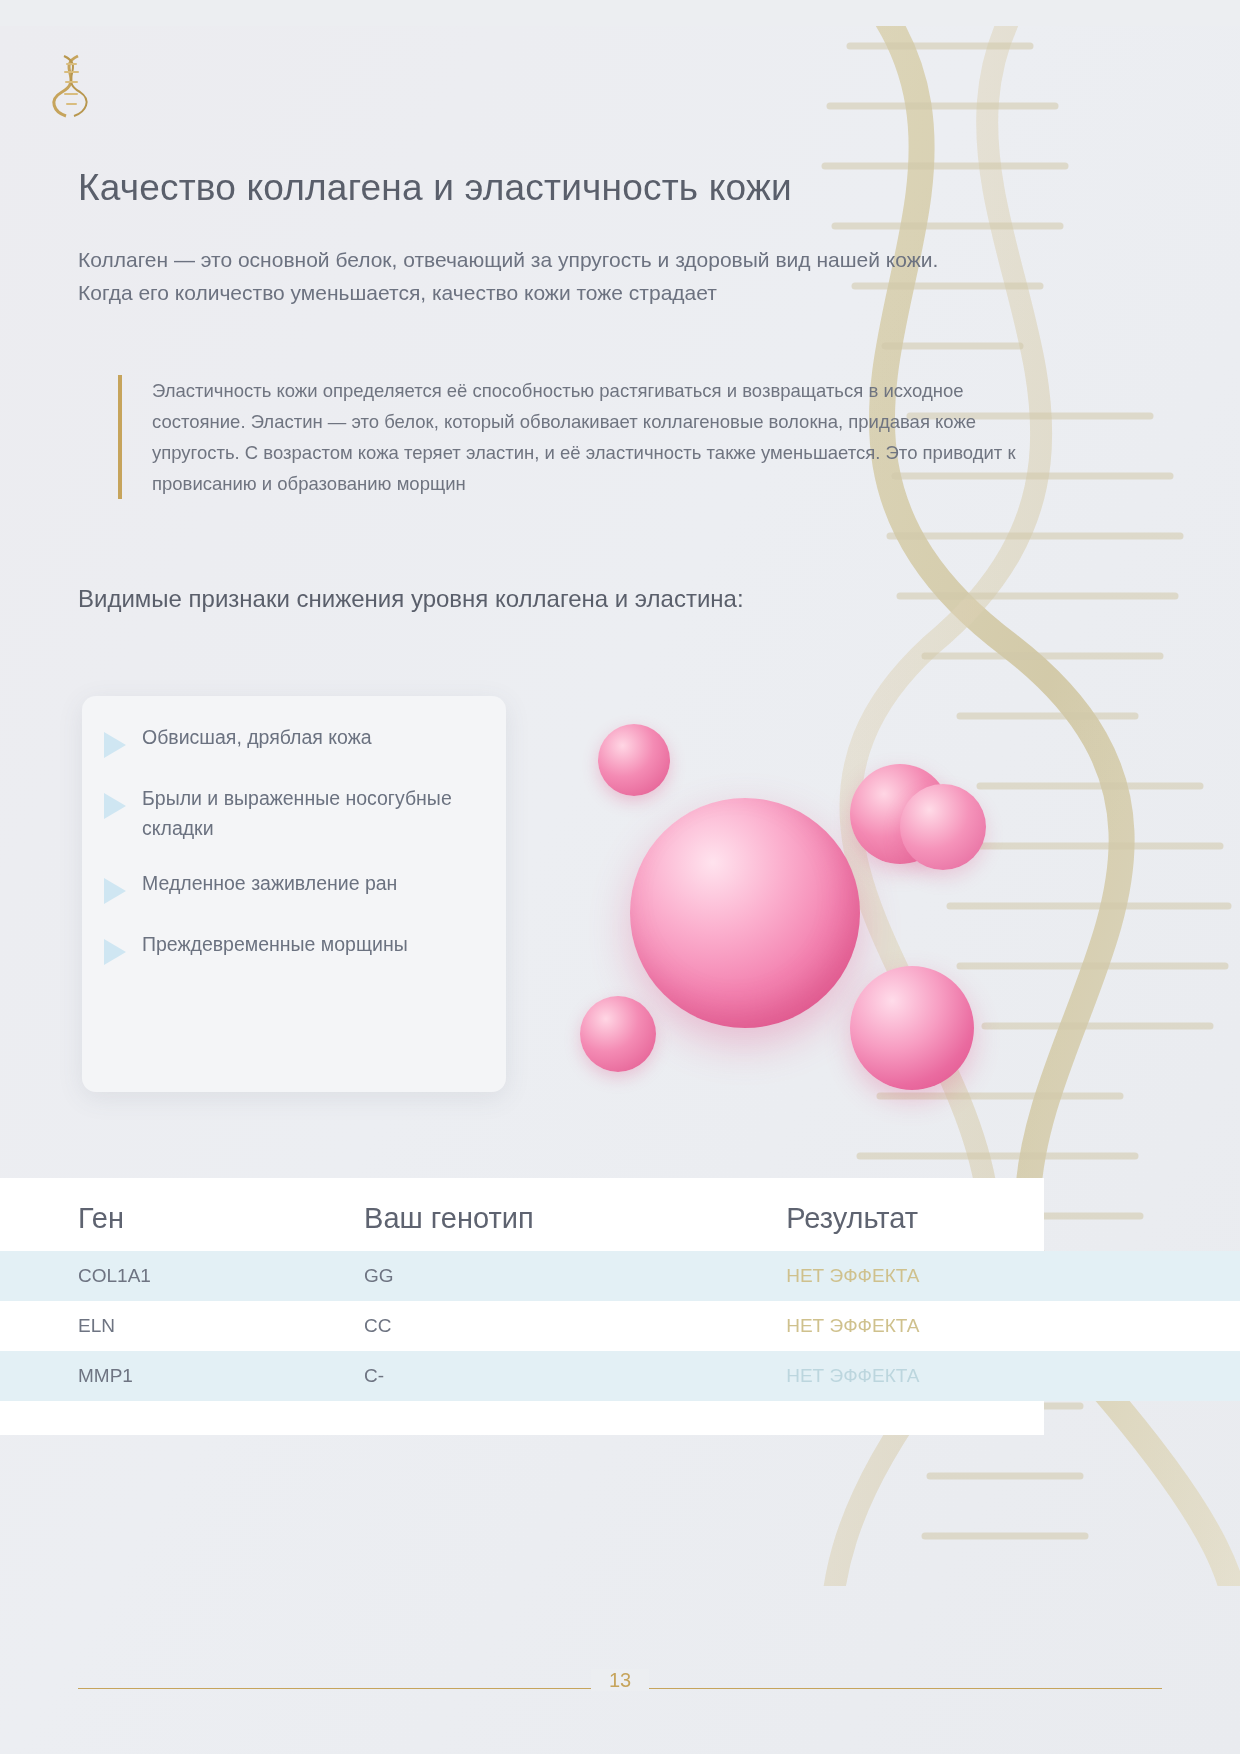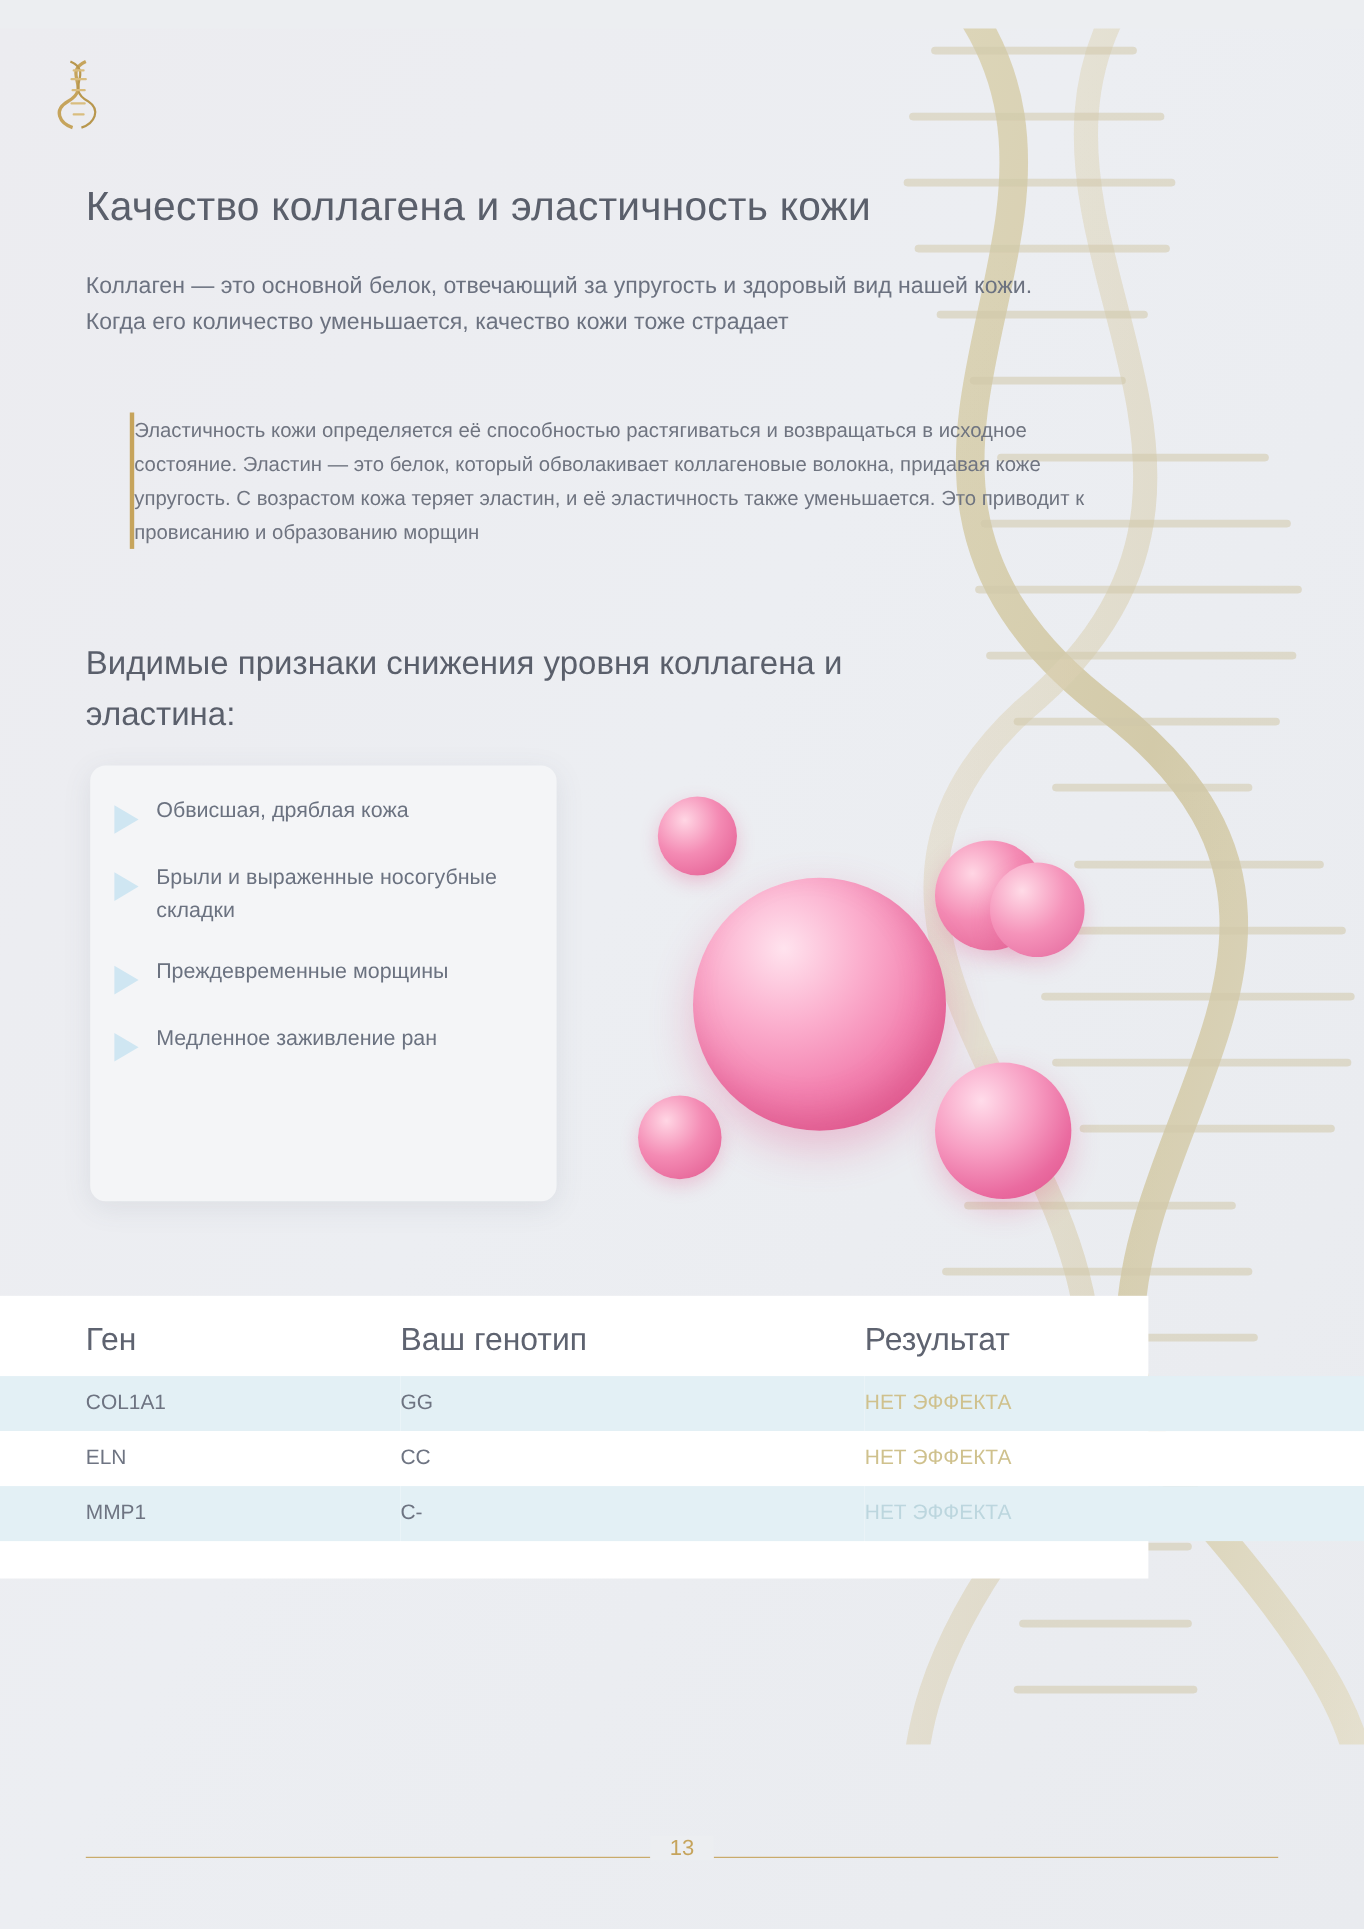--- a/index.html
+++ b/index.html
@@ -62,32 +62,33 @@
     font-size: 21px;
     line-height: 33px;
     color: #6c7280;
   }
 
   .quote {
     position: absolute;
     left: 78px;
     top: 330px;
     width: 880px;
+    padding-left: 30px;
     border-left: 4px solid #c6a45c;
     font-size: 18.5px;
     line-height: 31px;
     color: #6f7480;
   }
 
   .subtitle {
     position: absolute;
     left: 78px;
     top: 530px;
     width: 800px;
-    font-size: 30px;
+    font-size: 24px;
     font-weight: 400;
     line-height: 46px;
     color: #5a5f6b;
   }
 
   
   .card {
     position: absolute;
     left: 82px;
     top: 670px;
@@ -287,25 +288,25 @@
     <div class="sym">
       <span class="tri"></span>
       <span class="sym-text">Обвисшая, дряблая кожа</span>
     </div>
     <div class="sym">
       <span class="tri"></span>
       <span class="sym-text">Брыли и выраженные носогубные складки</span>
     </div>
     <div class="sym">
       <span class="tri"></span>
-      <span class="sym-text">Преждевременные морщины</span>
+      <span class="sym-text">Медленное заживление ран</span>
     </div>
     <div class="sym">
       <span class="tri"></span>
-      <span class="sym-text">Медленное заживление ран</span>
+      <span class="sym-text">Преждевременные морщины</span>
     </div>
   </div>
 
   <div class="bubbles">
     <div class="bub" style="left:58px; top:48px; width:72px; height:72px;
                 background:radial-gradient(circle at 34% 30%, #ffd6e4 0%, #f48bb4 45%, #e0558c 100%);
                 box-shadow:0 6px 16px rgba(224,85,140,.30);"></div>
     <div class="bub" style="left:310px; top:88px; width:100px; height:100px;
                 background:radial-gradient(circle at 34% 30%, #ffd6e4 0%, #f48bb4 45%, #df5b8f 100%);
                 box-shadow:0 8px 20px rgba(224,85,140,.28);"></div>

